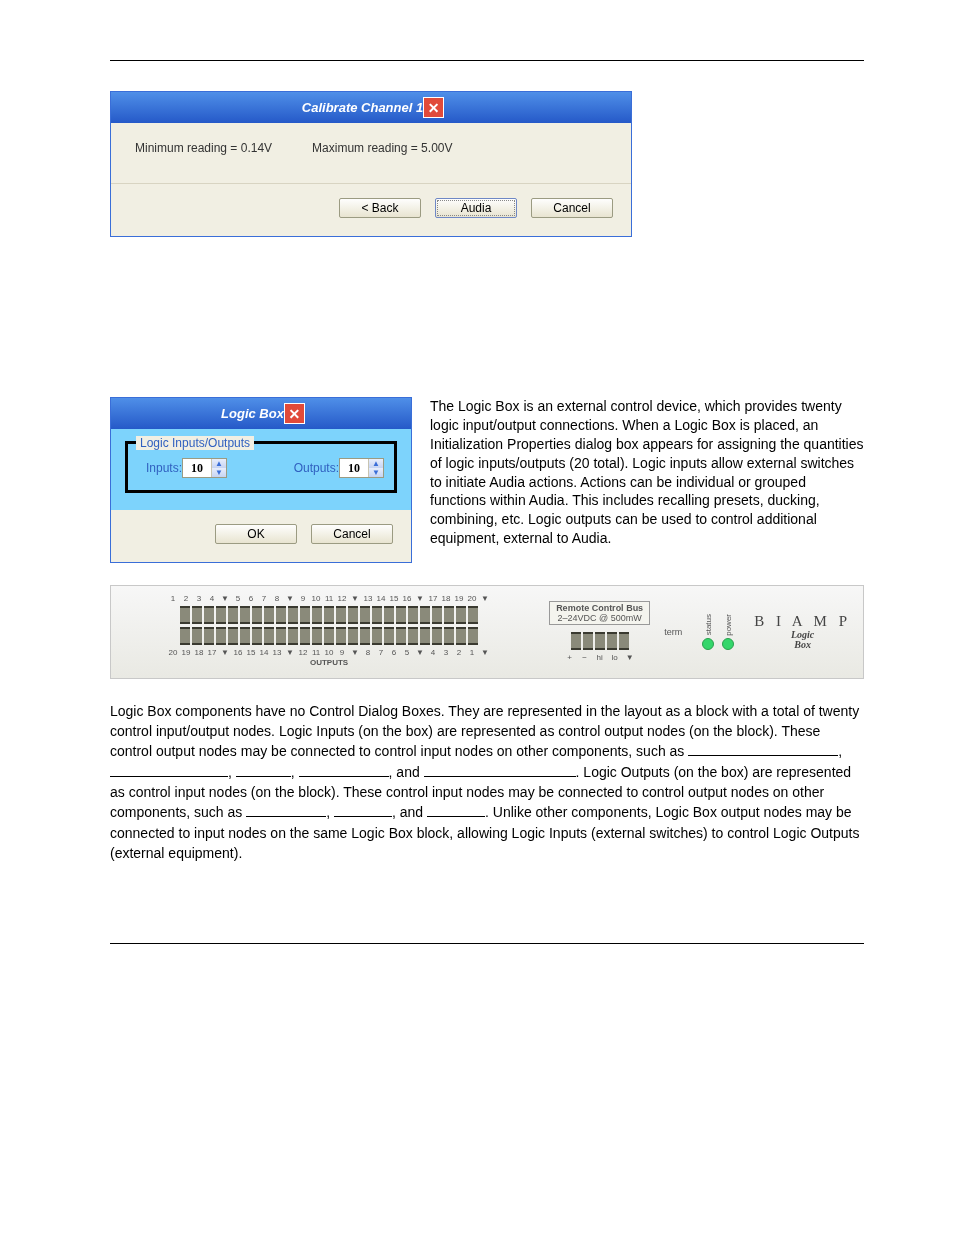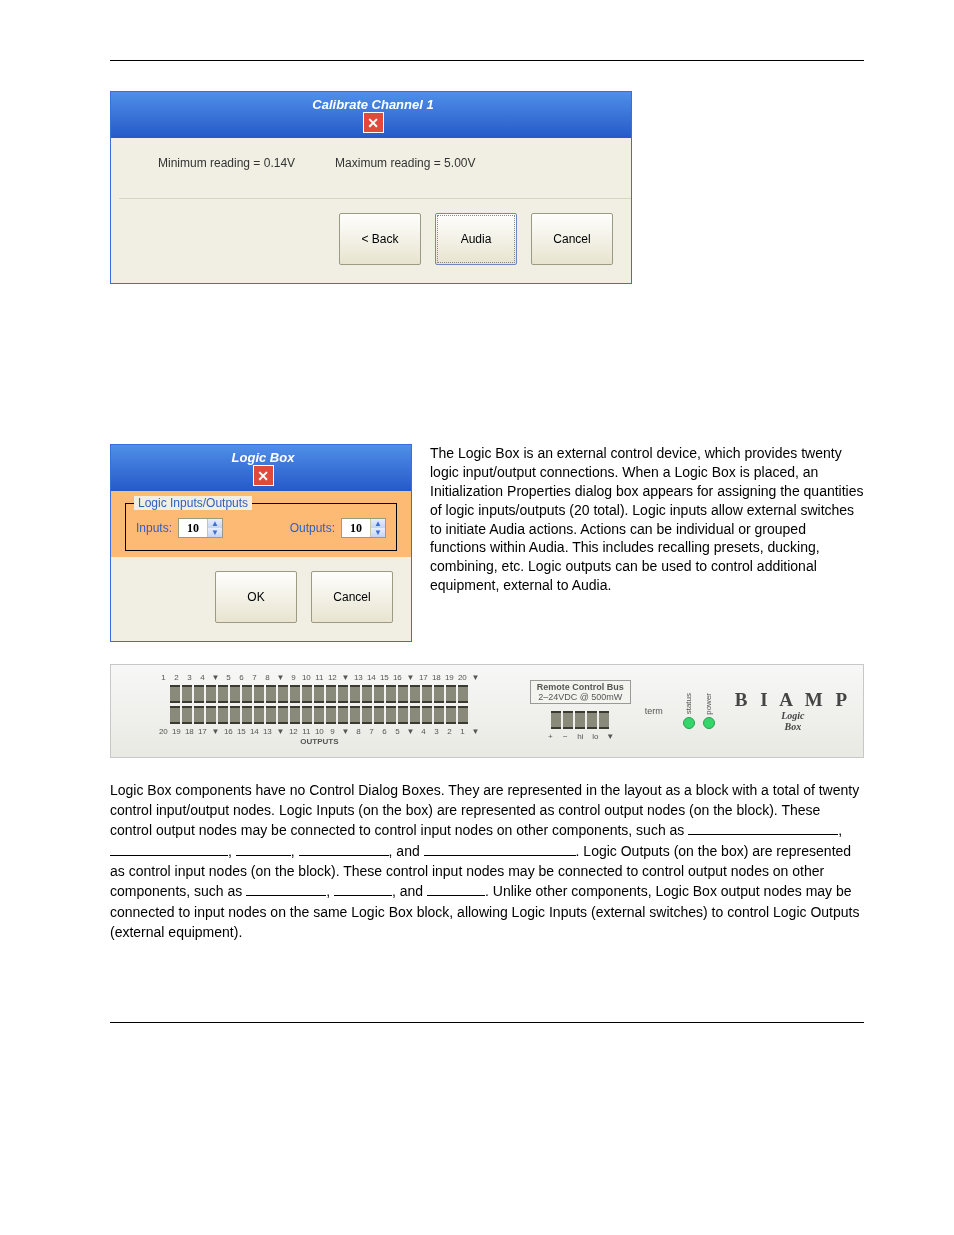--- a/index.html
+++ b/index.html
@@ -43,63 +43,61 @@
     display: flex;
     align-items: center;
     justify-content: center;
     background: linear-gradient(to bottom, #4f8fe8, #2559c8);
     color: #fff;
     padding: 5px 6px 5px 10px;
     font-weight: bold;
     font-size: 13px;
     font-family: "Trebuchet MS", Tahoma, sans-serif;
     font-style: italic;
-    flex-direction: column;
   }
   .closebtn {
     width: 19px;
     height: 19px;
     background: #e14a3a;
     border: 1px solid #fff;
     color: #fff;
     display: flex;
     align-items: center;
     justify-content: center;
     font-weight: bold;
     font-style: normal;
     font-size: 14px;
     line-height: 1;
     cursor: pointer;
   }
   .dlg-body {
-    padding: 18px 40px 18px 39px;
+    padding: 18px 40px 18px 24px;
     background: #f1efe3;
     border-bottom: 1px solid #d8d4c2;
     color: #333;
-    margin-left: 8px;
   }
   .readings {
     display: flex;
     gap: 40px;
     margin-bottom: 10px;
   }
   .dlg-desc {
     max-width: 370px;
     line-height: 1.25;
   }
   .dlg-buttons {
     display: flex;
     justify-content: flex-end;
     gap: 14px;
     padding: 14px 18px 18px 18px;
     background: #f1efe3;
   }
   button.winbtn {
     min-width: 82px;
-    padding: 18px 10px;
+    padding: 2px 10px;
     font-family: Tahoma, Arial, sans-serif;
     font-size: 12px;
     border: 1px solid #9b9b82;
     border-radius: 2px;
     background: linear-gradient(to bottom, #fefefd, #e8e4d0);
     cursor: pointer;
   }
   button.winbtn.default {
     outline: 1px dotted #888;
     outline-offset: -3px;
@@ -114,52 +112,52 @@
   
   .sec2 {
     display: flex;
     gap: 18px;
     align-items: flex-start;
     margin-top: 160px;
   }
   .dialog2 {
     flex: 0 0 300px;
     border: 1px solid #3a6ed8;
-    background: #fdba74;
+    background: #7dd3fc;
     font-family: Tahoma, Arial, sans-serif;
     font-size: 12px;
   }
   .dlg2-body {
     padding: 12px 14px 4px 14px;
   }
   .groupbox {
-    border: 1px solid #000000;
-    padding: 14px 8px 12px 8px;
+    border: 3px solid #000000;
+    padding: 14px 8px 12px 16px;
     position: relative;
-    margin-bottom: 2px;
+    margin-bottom: 13px;
   }
   .groupbox-legend {
     position: absolute;
     top: -8px;
     left: 8px;
     background: #f1efe3;
     padding: 0 4px;
     color: #3060c0;
     font-size: 12px;
   }
   .io-row {
     display: flex;
     align-items: center;
     justify-content: space-between;
     padding: 0 2px;
   }
   .io-col {
     display: flex;
     align-items: center;
-    gap: 6px;
+    gap: 0;
   }
   .io-label { color: #3060c0; }
   .spinner {
     display: inline-flex;
     align-items: center;
     border: 1px solid #9b9b82;
     background: #fff;
     height: 18px;
   }
   .spinner input {
@@ -245,21 +243,21 @@
     display:flex;
     gap: 8px;
     padding: 0 6px;
     align-items:center;
     font-size:8px;
   }
   .hw-leds .col { display:flex; flex-direction:column; align-items:center; gap:2px;}
   .led { width:10px; height:10px; border-radius:50%; }
   .led.green { background:#34d66b; border:1px solid #2aa04e;}
   .hw-brand { text-align:center; }
-  .hw-brand .biamp { font-family: "Times New Roman", serif; letter-spacing: 4px; font-size: 19px; color: #454545; font-weight: bold; }
+  .hw-brand .biamp { font-family: "Times New Roman", serif; letter-spacing: 4px; font-size: 15px; color: #454545; }
   .hw-brand .logic { font-family: "Times New Roman", serif; font-style: italic; font-weight:bold; font-size: 10px; color:#454545; line-height:1.05;}
 
   
   .para3 {
     margin-top: 22px;
     line-height: 1.45;
   }
   .blank {
     display: inline-block;
     border-bottom: 1px solid #000;

